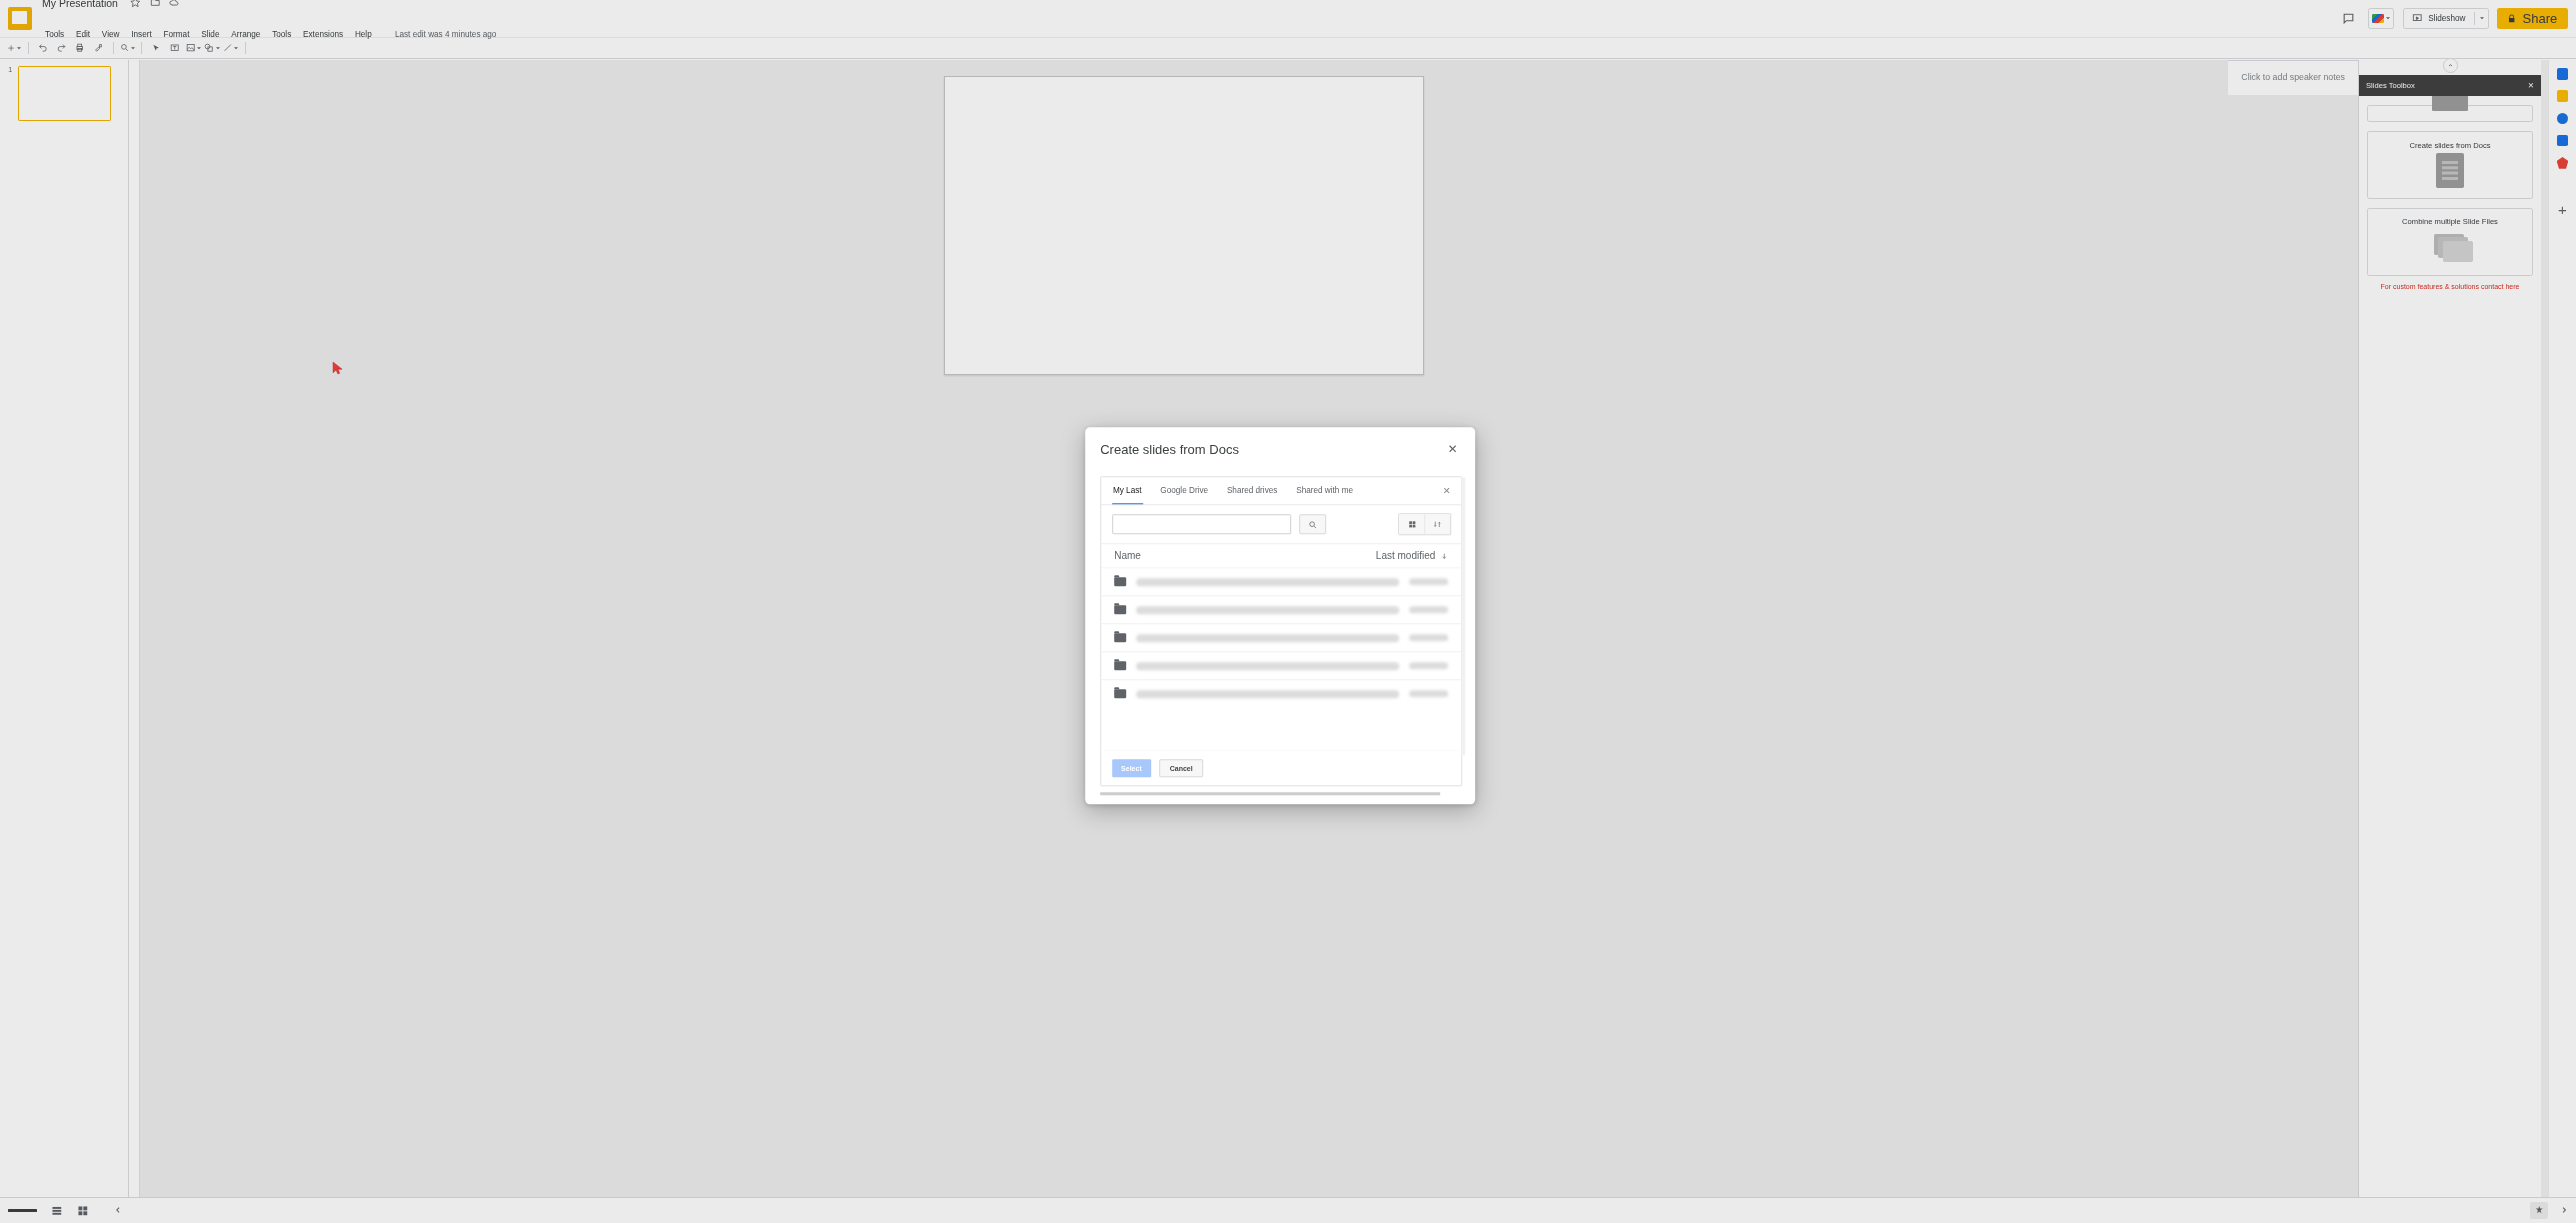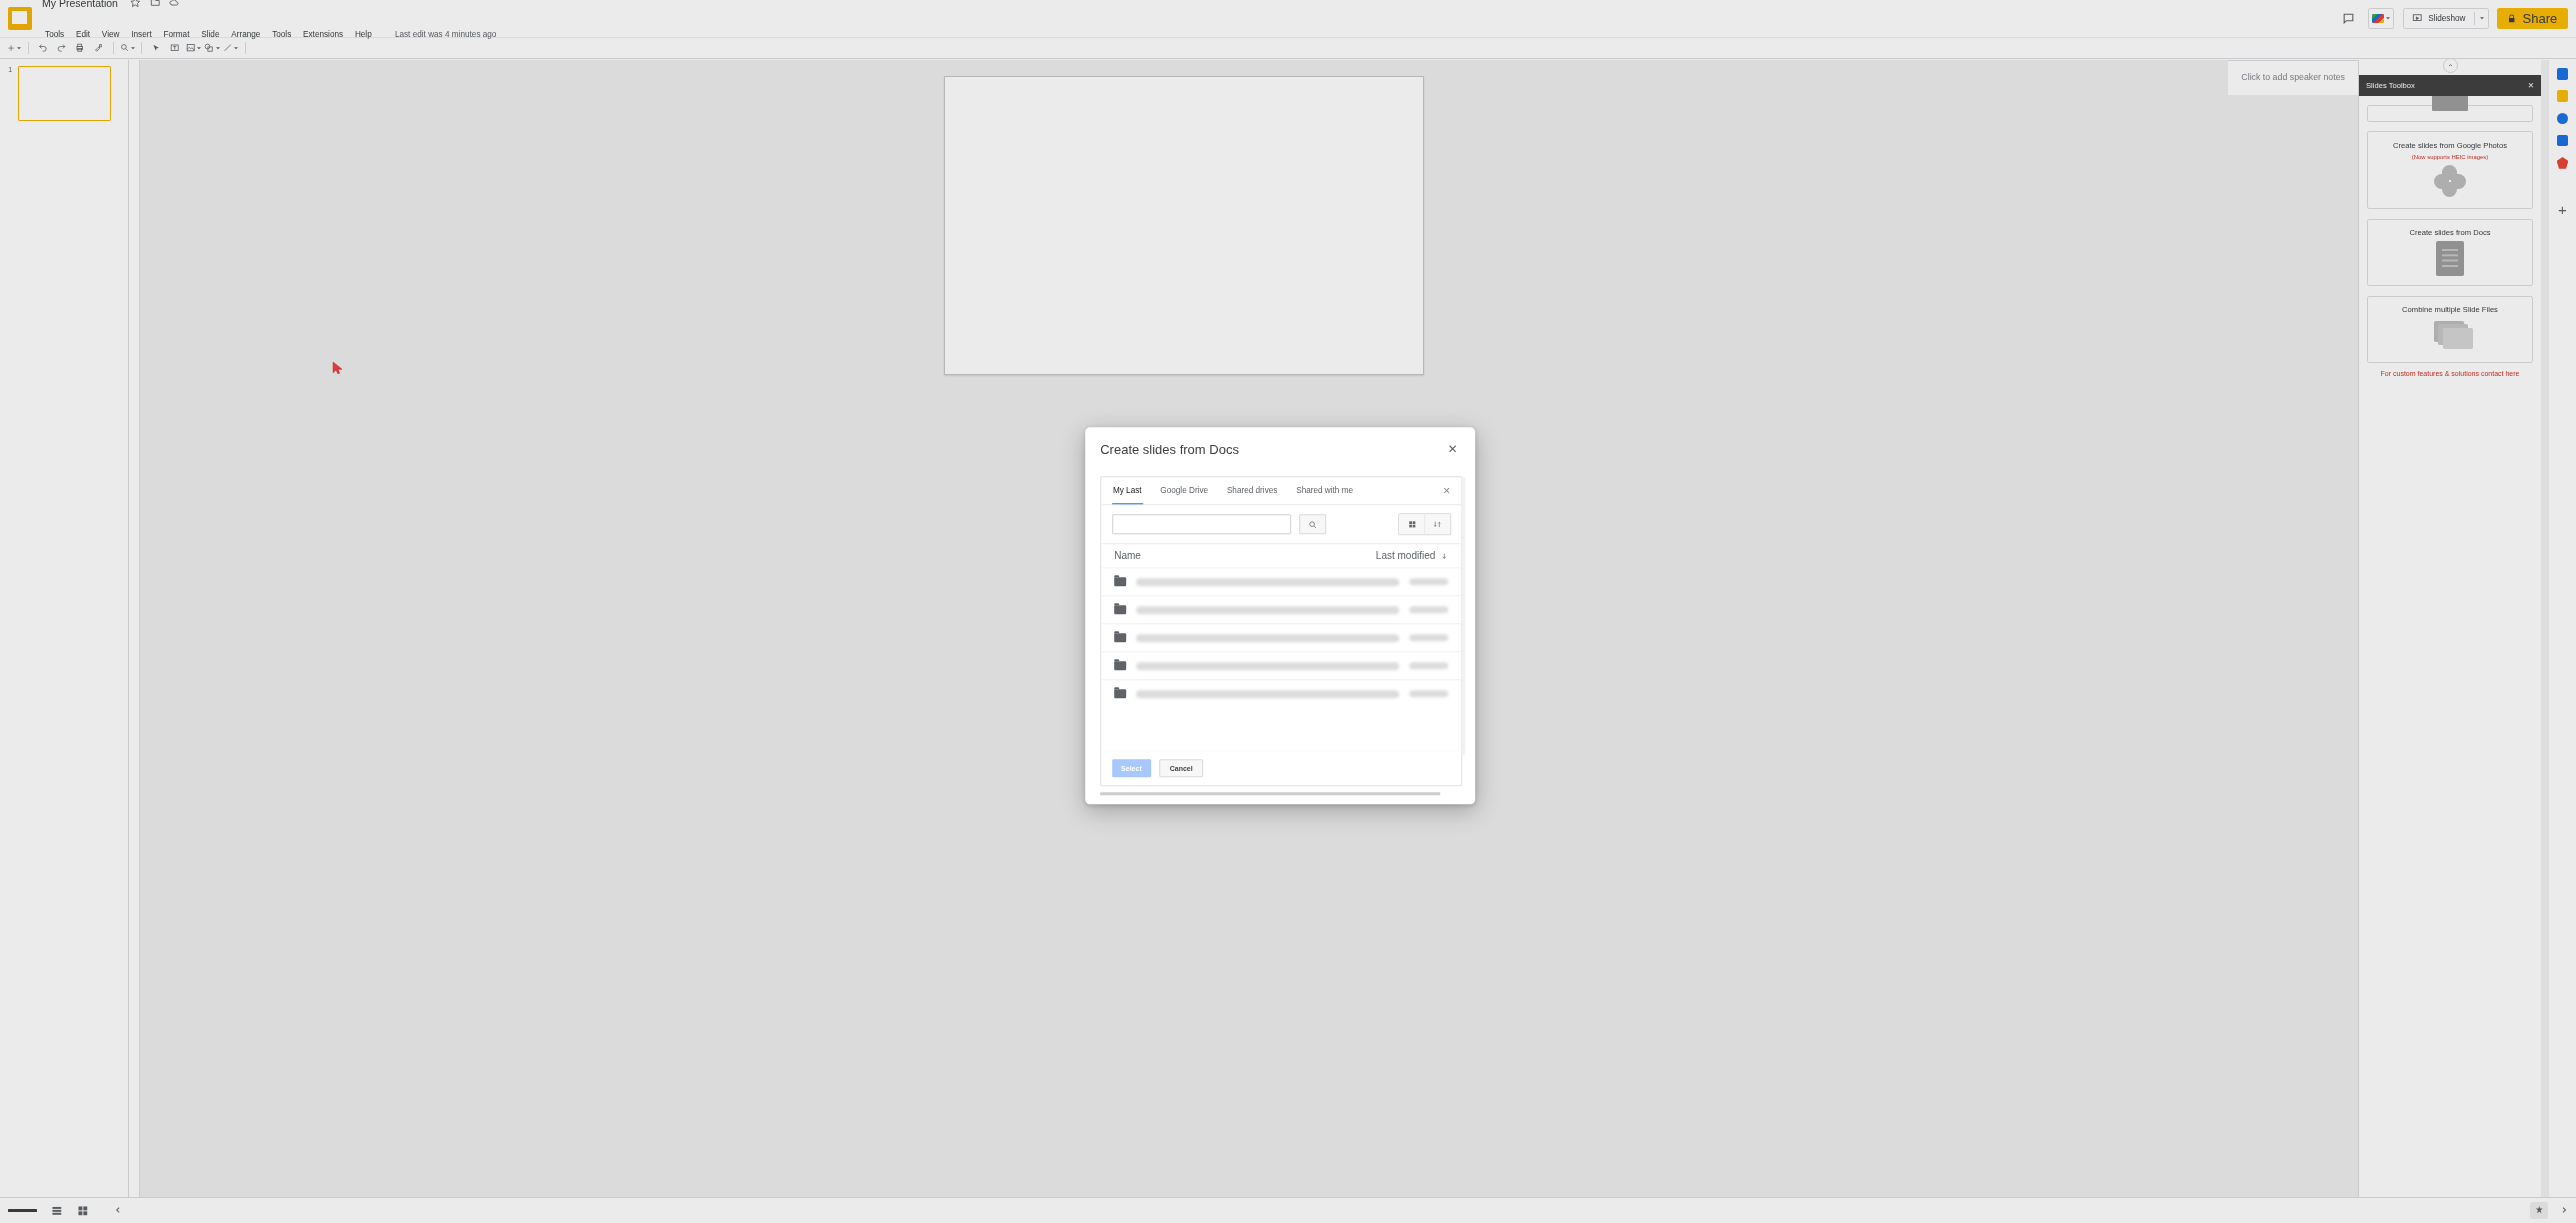--- a/index.html
+++ b/index.html
@@ -288,32 +288,20 @@
     </div>
     <div class="side-header">
       <span>Slides Toolbox</span>
       <span class="x">✕</span>
     </div>
     <div class="side-content">
       <div class="card" style="padding-top:0;">
         <div class="card-stub-top"></div>
       </div>
       <div class="card">
-        <span class="card-title">Create slides from Google Photos</span>
-        <span class="card-note">(Now supports HEIC images)</span>
-        <div class="card-icon-big">
-            <div class="photos-icon">
-              <span></span>
-              <span></span>
-              <span></span>
-              <span></span>
-            </div>
-          </div>
-      </div>
-      <div class="card">
         <span class="card-title">Create slides from Docs</span>
         <div class="card-icon-big">
             <div class="doc-icon"></div>
           </div>
       </div>
       <div class="card">
         <span class="card-title">Combine multiple Slide Files</span>
         <div class="card-icon-big">
             <div class="slides-stack">
               <span></span>

